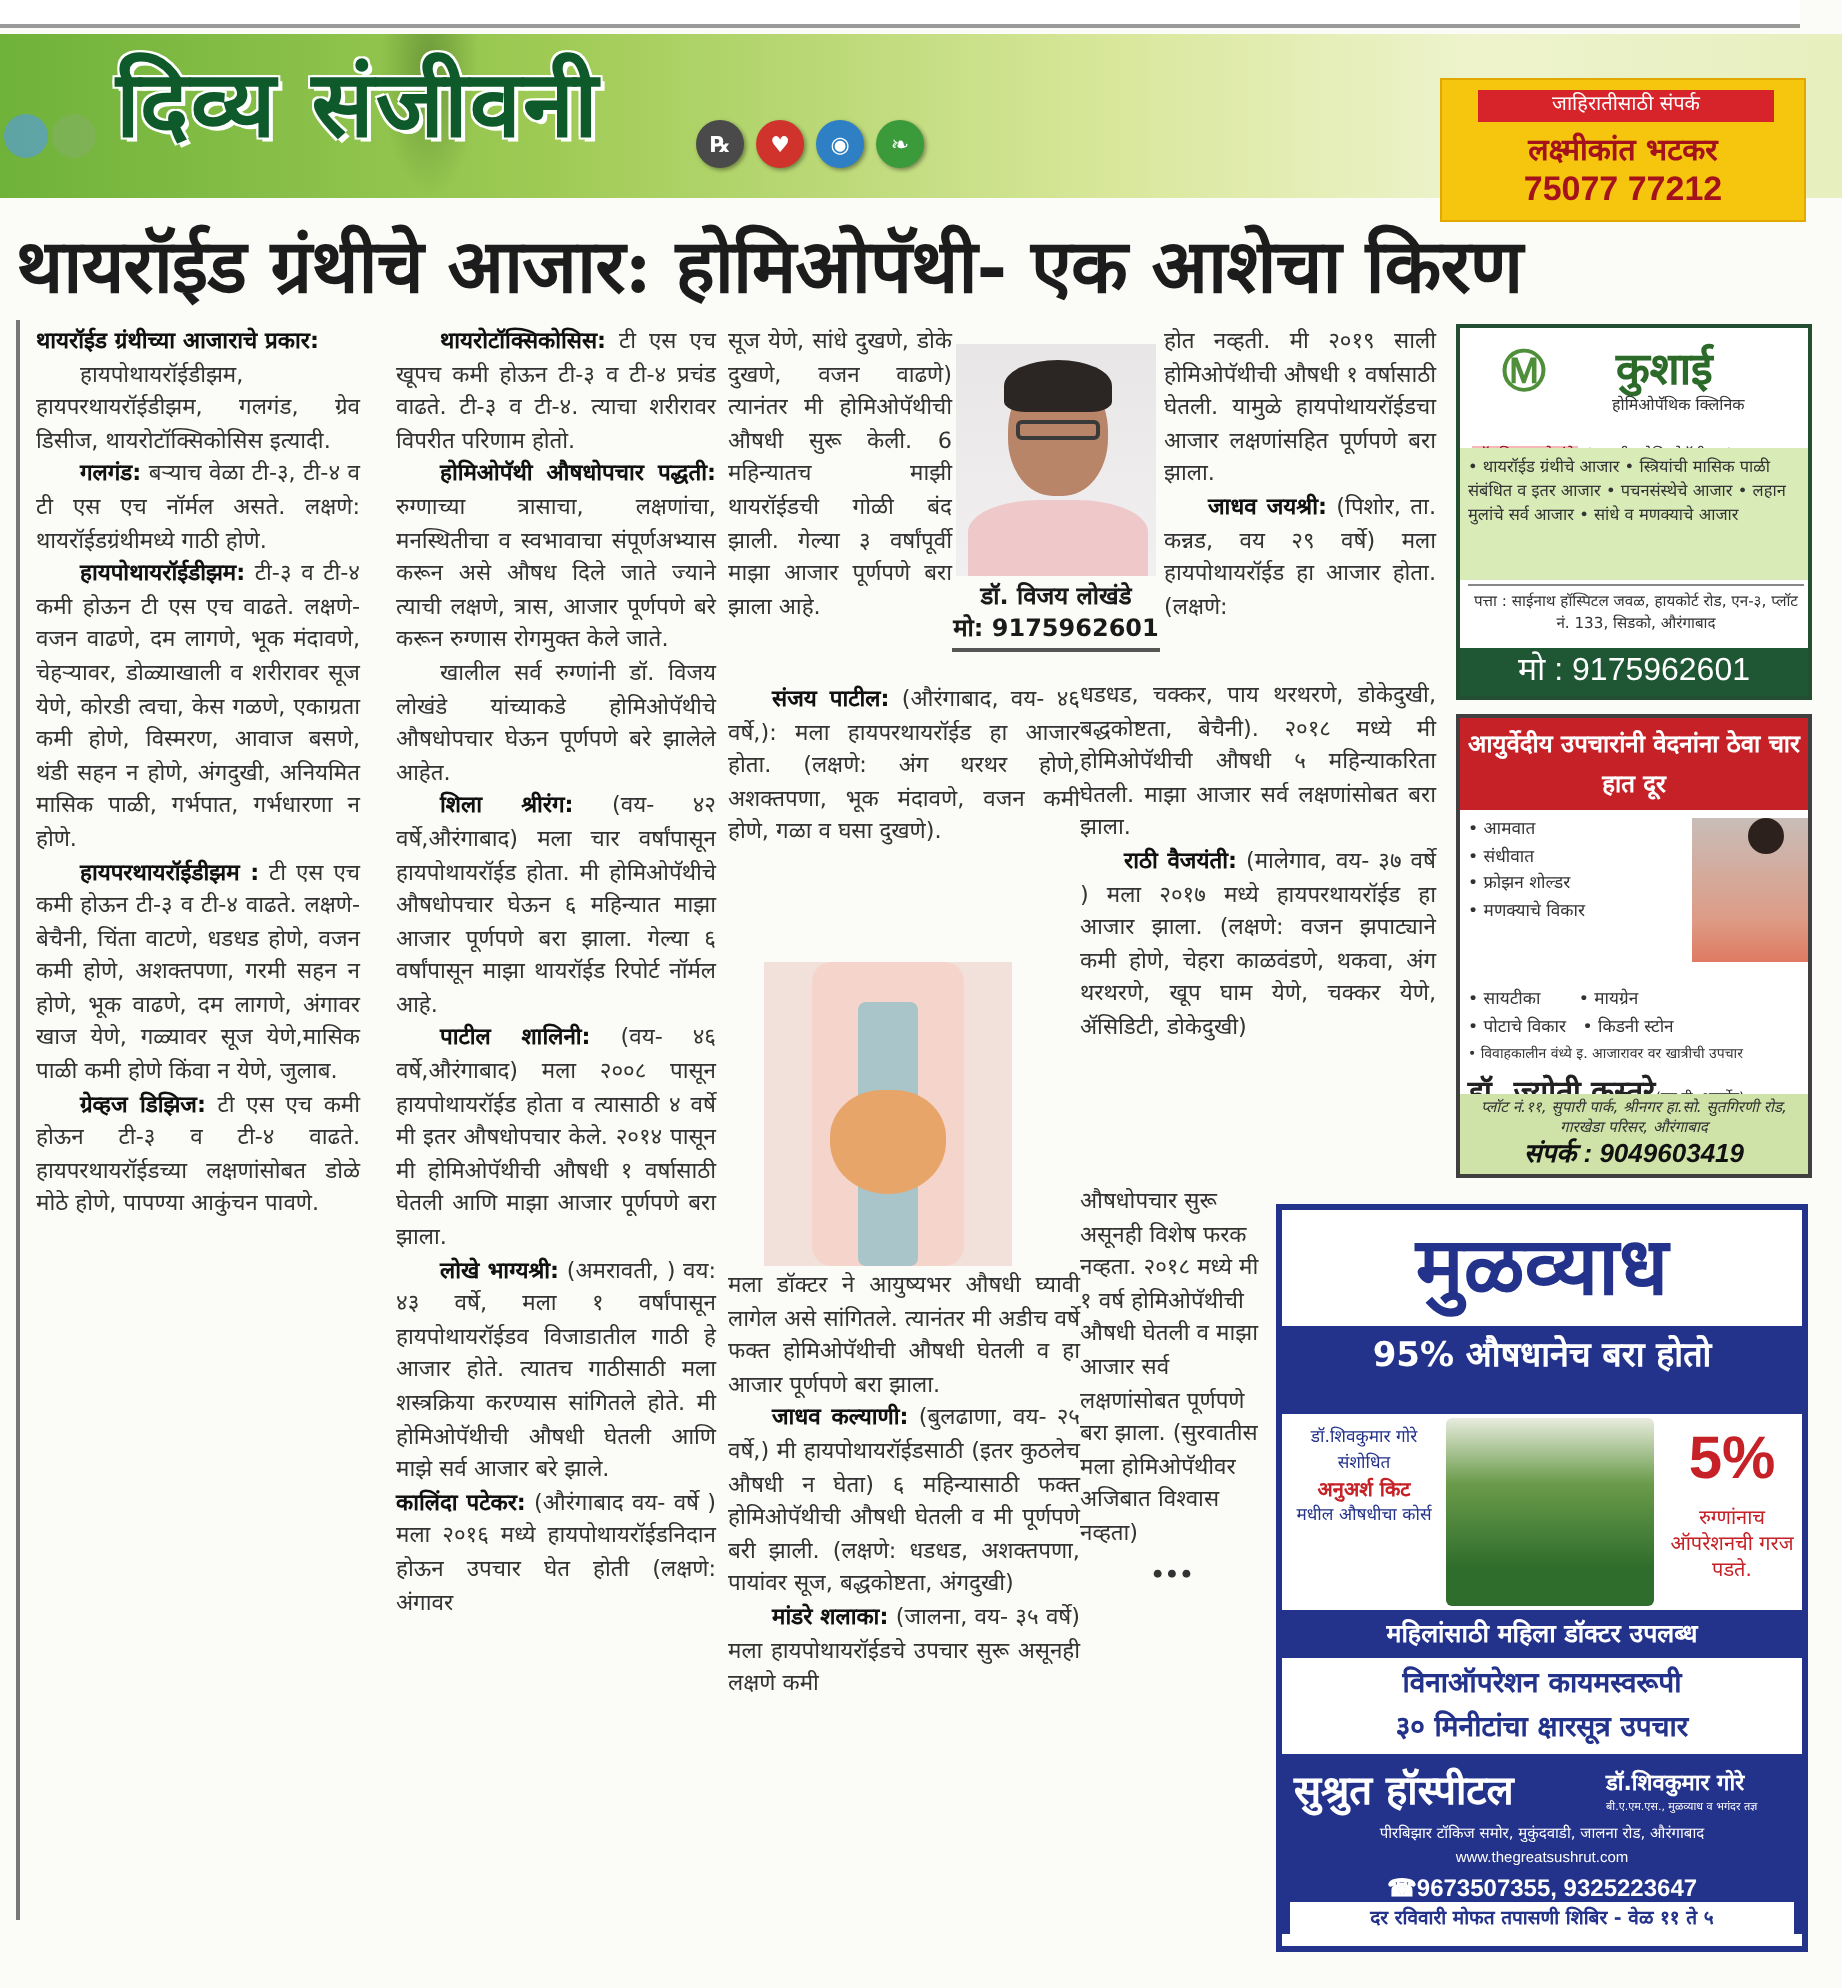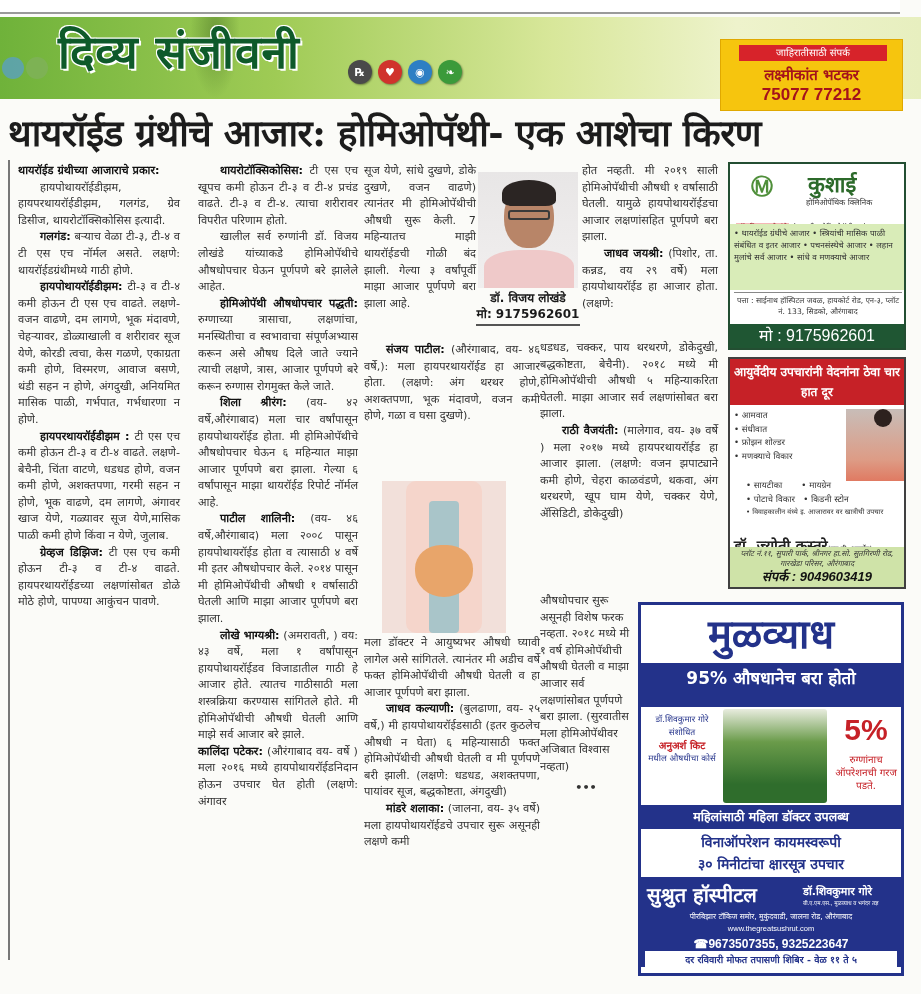--- a/index.html
+++ b/index.html
@@ -59,21 +59,21 @@
   .ad-kushai .sub { position: absolute; left: 76px; top: 32px; font-size: 8px; color: #333; }
   .ad-kushai .doc { position: absolute; left: 6px; top: 57px; width: 162px; font-size: 8px; color: #333; }
   .ad-kushai .doc span { background: #f5b7b7; color: #8a0e14; padding: 0 2px; }
   .ad-kushai .list { position: absolute; left: 0; top: 60px; width: 174px; height: 66px; background: #d9ecb8; padding: 3px 4px; font-size: 8.2px; line-height: 12px; color: #333; }
   .ad-kushai .addr { position: absolute; left: 4px; top: 128px; width: 168px; font-size: 7.6px; line-height: 11px; text-align: center; color: #333; border-top: 1px solid #888; padding-top: 2px; }
   .ad-kushai .mob { position: absolute; left: 0; bottom: 0; width: 174px; height: 24px; background: #1f5633; color: #fff; font-size: 16px; font-weight: normal; text-align: center; line-height: 24px; font-family: "Liberation Sans", sans-serif; }
 
   .ad-ayur { position: absolute; left: 728px; top: 357px; width: 178px; height: 232px; background: #fff; border: 2px solid #404040; }
   .ad-ayur .head { height: 46px; background: #c62127; color: #fff; font-size: 12px; font-weight: bold; text-align: center; line-height: 20px; padding-top: 3px; }
   .ad-ayur .list { position: absolute; left: 4px; top: 50px; width: 100px; font-size: 8.6px; line-height: 13.5px; color: #333; }
-  .ad-ayur .list2 { position: absolute; left: 4px; top: 120px; width: 170px; font-size: 8.6px; line-height: 13.5px; color: #333; margin-left: 12px; }
+  .ad-ayur .list2 { position: absolute; left: 4px; top: 135px; width: 170px; font-size: 8.6px; line-height: 13.5px; color: #333; }
   .ad-ayur .img { position: absolute; left: 116px; top: 50px; width: 58px; height: 72px; background: linear-gradient(180deg, #c8bdb8, #dd9c86 70%, #e07a62); }
   .ad-ayur .img .head2 { position: absolute; left: 28px; top: 0; width: 18px; height: 18px; border-radius: 50%; background: #2d211e; }
   .ad-ayur .doctor { position: absolute; left: 4px; top: 176px; font-size: 15px; font-weight: bold; color: #222; }
   .ad-ayur .doctor small { font-size: 7px; font-weight: normal; }
   .ad-ayur .foot { position: absolute; left: 0; bottom: 0; width: 174px; height: 40px; background: #cfe3a8; font-size: 7.6px; line-height: 10px; text-align: center; color: #333; padding-top: 2px; font-style: italic; }
   .ad-ayur .foot .ph { font-size: 13px; font-weight: bold; color: #111; font-family: "Liberation Sans", sans-serif; line-height: 16px; }
 
   .ad-piles { position: absolute; left: 638px; top: 602px; width: 266px; height: 374px; background: #fff; border: 3px solid #23328a; }
   .ad-piles .title { height: 58px; text-align: center; font-size: 40px; font-weight: bold; color: #23328a; line-height: 58px; font-family: "DejaVu Serif", serif; }
   .ad-piles .band { height: 44px; background: #23328a; color: #fff; font-size: 17px; font-weight: bold; text-align: center; line-height: 30px; }
@@ -123,30 +123,30 @@
   <p class="noindent"><b>थायरॉईड ग्रंथीच्या आजाराचे प्रकार:</b><span></span></p>
   <p><b></b><span>हायपोथायरॉईडीझम, हायपरथायरॉईडीझम, गलगंड, ग्रेव डिसीज, थायरोटॉक्सिकोसिस इत्यादी.</span></p>
   <p><b>गलगंड:</b><span> बऱ्याच वेळा टी-३, टी-४ व टी एस एच नॉर्मल असते. लक्षणे: थायरॉईडग्रंथीमध्ये गाठी होणे.</span></p>
   <p><b>हायपोथायरॉईडीझम:</b><span> टी-३ व टी-४ कमी होऊन टी एस एच वाढते. लक्षणे- वजन वाढणे, दम लागणे, भूक मंदावणे, चेहऱ्यावर, डोळ्याखाली व शरीरावर सूज येणे, कोरडी त्वचा, केस गळणे, एकाग्रता कमी होणे, विस्मरण, आवाज बसणे, थंडी सहन न होणे, अंगदुखी, अनियमित मासिक पाळी, गर्भपात, गर्भधारणा न होणे.</span></p>
   <p><b>हायपरथायरॉईडीझम :</b><span> टी एस एच कमी होऊन टी-३ व टी-४ वाढते. लक्षणे- बेचैनी, चिंता वाटणे, धडधड होणे, वजन कमी होणे, अशक्तपणा, गरमी सहन न होणे, भूक वाढणे, दम लागणे, अंगावर खाज येणे, गळ्यावर सूज येणे,मासिक पाळी कमी होणे किंवा न येणे, जुलाब.</span></p>
   <p><b>ग्रेव्हज डिझिज:</b><span> टी एस एच कमी होऊन टी-३ व टी-४ वाढते. हायपरथायरॉईडच्या लक्षणांसोबत डोळे मोठे होणे, पापण्या आकुंचन पावणे.</span></p>
 </div>
 
 <div class="col col2">
   <p><b>थायरोटॉक्सिकोसिस:</b><span> टी एस एच खूपच कमी होऊन टी-३ व टी-४ प्रचंड वाढते. टी-३ व टी-४. त्याचा शरीरावर विपरीत परिणाम होतो.</span></p>
+  <p><b>होमिओपॅथी औषधोपचार पद्धती:</b><span> रुग्णाच्या त्रासाचा, लक्षणांचा, मनस्थितीचा व स्वभावाचा संपूर्णअभ्यास करून असे औषध दिले जाते ज्याने त्याची लक्षणे, त्रास, आजार पूर्णपणे बरे करून रुग्णास रोगमुक्त केले जाते.</span></p>
   <p><b></b><span>खालील सर्व रुग्णांनी डॉ. विजय लोखंडे यांच्याकडे होमिओपॅथीचे औषधोपचार घेऊन पूर्णपणे बरे झालेले आहेत.</span></p>
-  <p><b>होमिओपॅथी औषधोपचार पद्धती:</b><span> रुग्णाच्या त्रासाचा, लक्षणांचा, मनस्थितीचा व स्वभावाचा संपूर्णअभ्यास करून असे औषध दिले जाते ज्याने त्याची लक्षणे, त्रास, आजार पूर्णपणे बरे करून रुग्णास रोगमुक्त केले जाते.</span></p>
   <p><b>शिला श्रीरंग:</b><span> (वय- ४२ वर्षे,औरंगाबाद) मला चार वर्षांपासून हायपोथायरॉईड होता. मी होमिओपॅथीचे औषधोपचार घेऊन ६ महिन्यात माझा आजार पूर्णपणे बरा झाला. गेल्या ६ वर्षांपासून माझा थायरॉईड रिपोर्ट नॉर्मल आहे.</span></p>
   <p><b>पाटील शालिनी:</b><span> (वय- ४६ वर्षे,औरंगाबाद) मला २००८ पासून हायपोथायरॉईड होता व त्यासाठी ४ वर्षे मी इतर औषधोपचार केले. २०१४ पासून मी होमिओपॅथीची औषधी १ वर्षासाठी घेतली आणि माझा आजार पूर्णपणे बरा झाला.</span></p>
   <p><b>लोखे भाग्यश्री:</b><span> (अमरावती, ) वय: ४३ वर्षे, मला १ वर्षांपासून हायपोथायरॉईडव विजाडातील गाठी हे आजार होते. त्यातच गाठीसाठी मला शस्त्रक्रिया करण्यास सांगितले होते. मी होमिओपॅथीची औषधी घेतली आणि माझे सर्व आजार बरे झाले.</span></p>
   <p class="noindent"><b>कालिंदा पटेकर:</b><span> (औरंगाबाद वय- वर्षे ) मला २०१६ मध्ये हायपोथायरॉईडनिदान होऊन उपचार घेत होती (लक्षणे: अंगावर</span></p>
 </div>
 
 <div class="col col3a">
-  <p class="noindent">सूज येणे, सांधे दुखणे, डोके दुखणे, वजन वाढणे) त्यानंतर मी होमिओपॅथीची औषधी सुरू केली. 7 महिन्यातच माझी थायरॉईडची गोळी बंद झाली. गेल्या ३ वर्षांपूर्वी माझा आजार पूर्णपणे बरा झाला आहे.</p>
+  <p class="noindent">सूज येणे, सांधे दुखणे, डोके दुखणे, वजन वाढणे) त्यानंतर मी होमिओपॅथीची औषधी सुरू केली. 6 महिन्यातच माझी थायरॉईडची गोळी बंद झाली. गेल्या ३ वर्षांपूर्वी माझा आजार पूर्णपणे बरा झाला आहे.</p>
 </div>
 
 <div class="photo">
   <div class="shirt"></div>
   <div class="head"></div>
   <div class="hair"></div>
   <div class="glasses"></div>
 </div>
 <div class="photo-caption">
   <div>डॉ. विजय लोखंडे</div>

